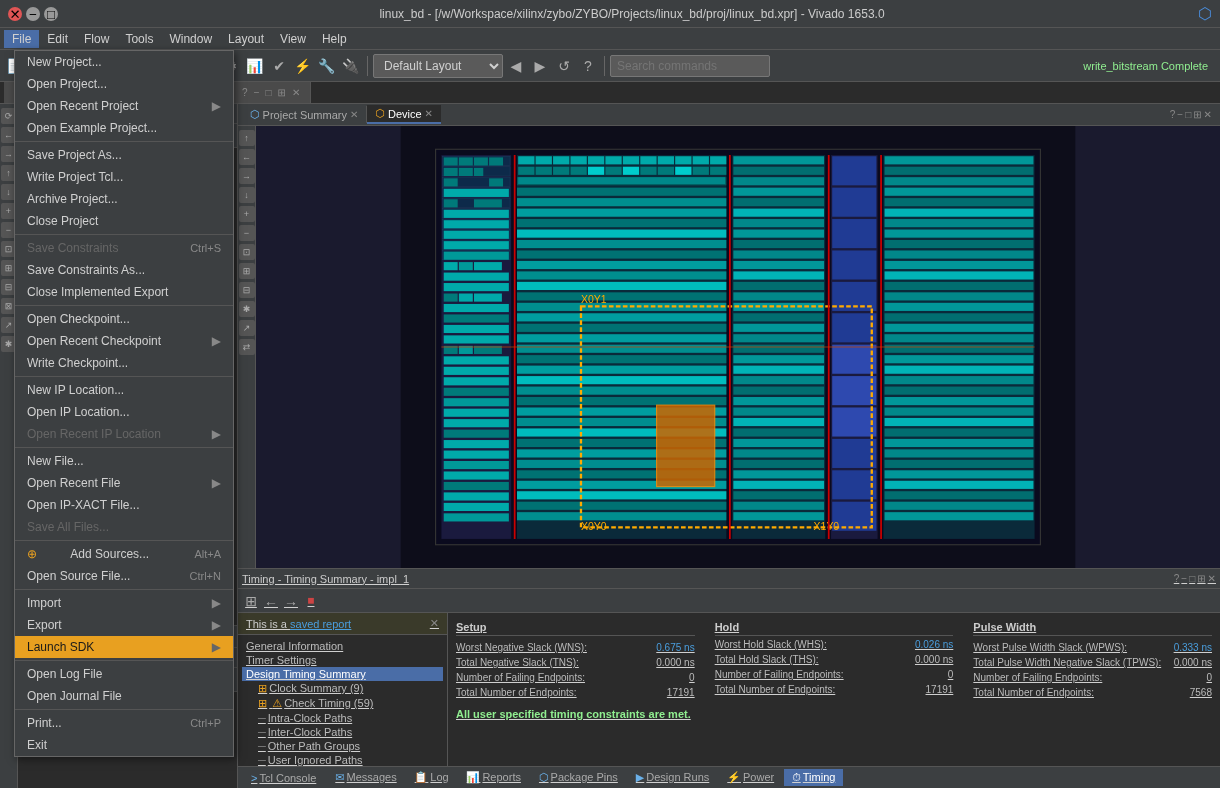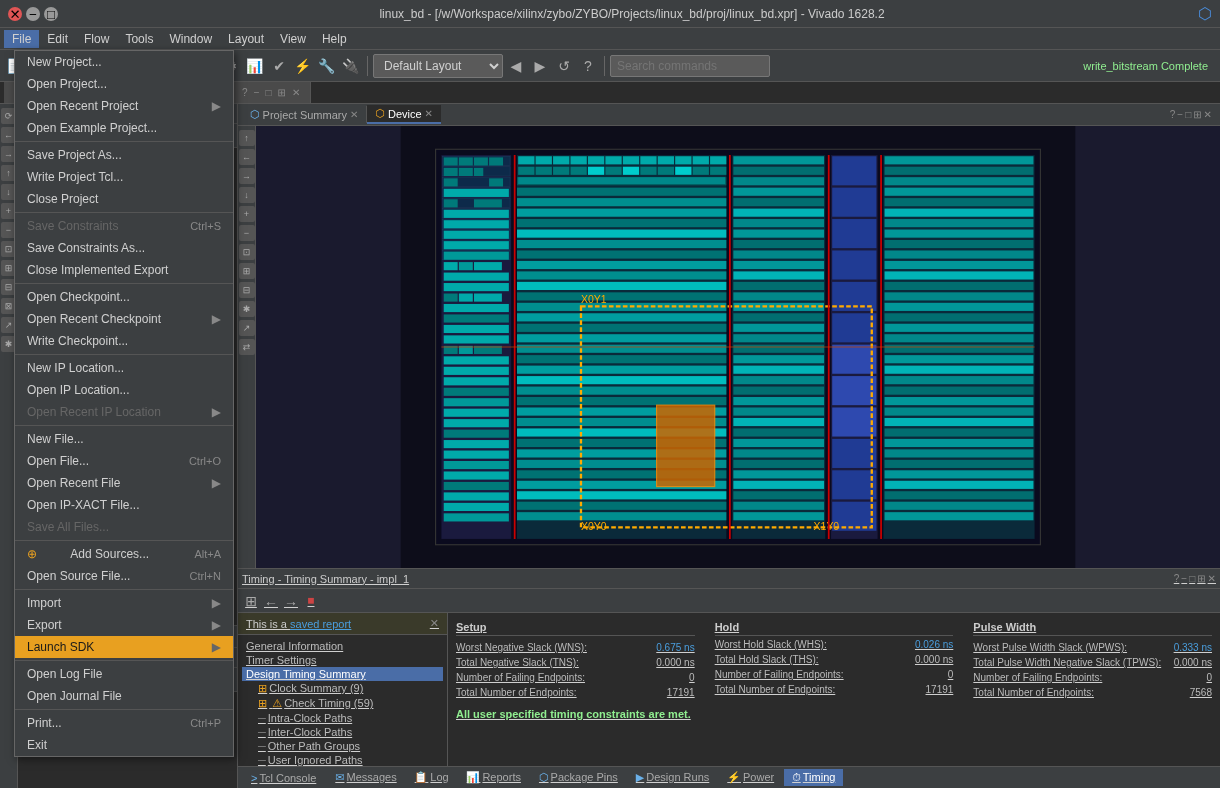--- a/index.html
+++ b/index.html
@@ -43,21 +43,21 @@
   </style>
 </head>
 <body>
 
 <div id="title-bar">
   <div class="window-controls">
     <button class="win-btn close">✕</button>
     <button class="win-btn minimize">−</button>
     <button class="win-btn maximize">□</button>
   </div>
-  <span id="title-text">linux_bd - [/w/Workspace/xilinx/zybo/ZYBO/Projects/linux_bd/proj/linux_bd.xpr] - Vivado 1628.2</span>
+  <span id="title-text">linux_bd - [/w/Workspace/xilinx/zybo/ZYBO/Projects/linux_bd/proj/linux_bd.xpr] - Vivado 1653.0</span>
   <span style="color:#4a8ede; font-size:16px; margin-left:auto;">⬡</span>
 </div>
 
 <div id="menu-bar">
   <span class="menu-item active">File</span>
   <span class="menu-item">Edit</span>
   <span class="menu-item">Flow</span>
   <span class="menu-item">Tools</span>
   <span class="menu-item">Window</span>
   <span class="menu-item">Layout</span>
@@ -671,20 +671,21 @@
   <div class="dropdown-item">
     <span>Open Recent Project</span>
     <span class="submenu-arrow">▶</span>
   </div>
   <div class="dropdown-item">Open Example Project...</div>
 
   <div class="dropdown-sep"></div>
 
   <div class="dropdown-item">Save Project As...</div>
   <div class="dropdown-item">Write Project Tcl...</div>
+  <div class="dropdown-item">Archive Project...</div>
   <div class="dropdown-item">Close Project</div>
 
   <div class="dropdown-sep"></div>
 
   <div class="dropdown-item disabled">
     <span>Save Constraints</span>
     <span class="shortcut">Ctrl+S</span>
   </div>
   <div class="dropdown-item">Save Constraints As...</div>
   <div class="dropdown-item">Close Implemented Export</div>
@@ -704,24 +705,20 @@
   <div class="dropdown-item">Open IP Location...</div>
   <div class="dropdown-item disabled">
     <span>Open Recent IP Location</span>
     <span class="submenu-arrow">▶</span>
   </div>
 
   <div class="dropdown-sep"></div>
 
   <div class="dropdown-item">New File...</div>
   <div class="dropdown-item">
-    <span>Open File...</span>
-    <span class="shortcut">Ctrl+O</span>
-  </div>
-  <div class="dropdown-item">
     <span>Open Recent File</span>
     <span class="submenu-arrow">▶</span>
   </div>
   <div class="dropdown-item">Open IP-XACT File...</div>
   <div class="dropdown-item disabled">Save All Files...</div>
 
   <div class="dropdown-sep"></div>
 
   <div class="dropdown-item">
     <span style="color:#e8a020; margin-right:4px;">⊕</span>

